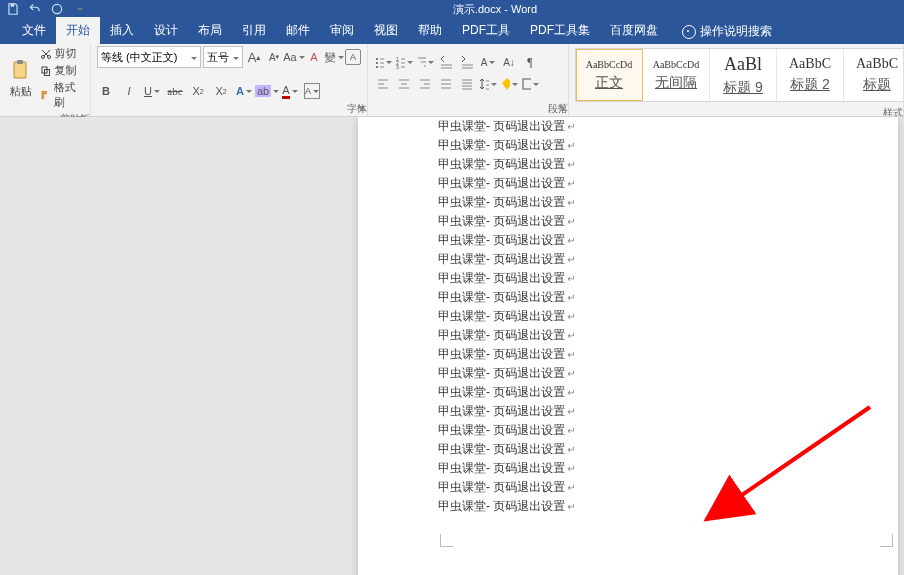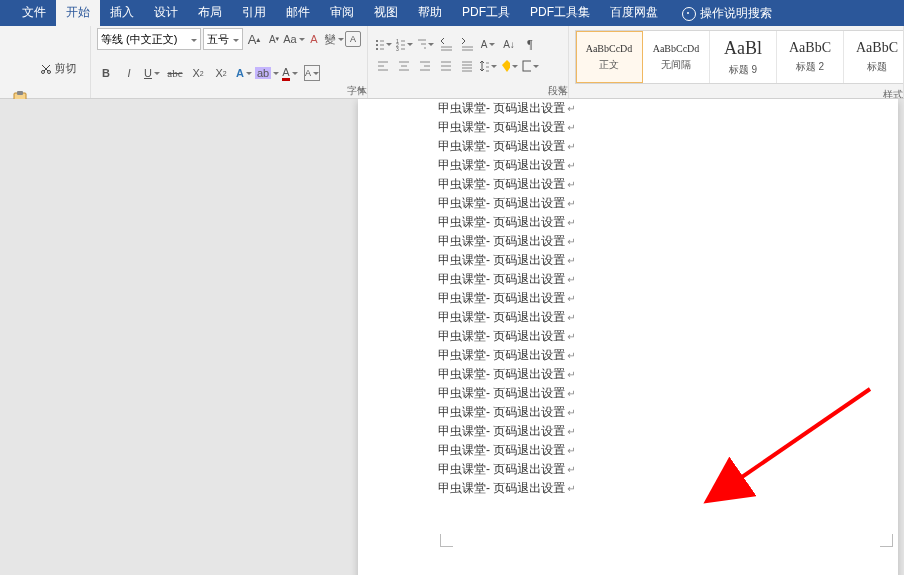--- a/index.html
+++ b/index.html
@@ -15,21 +15,21 @@
   .tell-me-icon { width:12px; height:12px; border:1px solid #fff; border-radius:50%; position:relative; }
   .tell-me-icon:after { content:""; position:absolute; left:4px; top:4px; width:2px; height:2px; background:#fff; border-radius:50%; }
   .ribbon { height: 72px; background: #f3f3f3; border-bottom: 1px solid #d0d0d0; display: flex; align-items: stretch; position: relative; }
   .group { border-right: 1px solid #e0e0e0; display: flex; flex-direction: column; }
   .group-body { flex: 1; display: flex; align-items: center; padding: 2px 6px; gap: 4px; }
   .group-label { height: 14px; font-size: 10px; color: #666; text-align: right; border-top: 0; position:relative;}
   .group-label .launcher { position:absolute; right:2px; top:0; width:10px;height:10px; color:#888;}
   .clipboard .big-btn { width: 32px; display:flex; flex-direction:column; align-items:center; justify-content:center; gap:2px; cursor:pointer; }
   .clipboard .big-btn svg { width:24px;height:24px; }
   .clip-side { display:flex; flex-direction:column; gap:2px; font-size:11px; color:#444; }
-  .clip-side div { display:flex; align-items:center; gap:3px; cursor:pointer;margin-top:33px;}
+  .clip-side div { display:flex; align-items:center; gap:3px; cursor:pointer;}
   .clip-side svg { width:12px;height:12px;}
   .font-group { min-width: 240px; }
   .font-row1 { display:flex; align-items:center; gap:2px; }
   .font-row2 { display:flex; align-items:center; gap:5px; margin-top:4px; color:#444; }
   .font-select { height:20px; border:1px solid #c0c0c0; background:#fff; font-size:11px; display:flex; align-items:center; padding:0 3px; cursor:pointer;}
   .font-name { width:96px; justify-content:space-between;}
   .font-size { width:32px; justify-content:space-between;}
   .small-btn { width:18px; height:18px; display:inline-flex; align-items:center; justify-content:center; color:#555; cursor:pointer; font-size:11px;}
   .dd:after { content:""; display:inline-block; margin-left:2px; border-top:3px solid #777; border-left:3px solid transparent; border-right:3px solid transparent; vertical-align:middle;}
   .bold { font-weight:bold;}
@@ -37,36 +37,59 @@
   .under { text-decoration:underline;}
   .strike { text-decoration:line-through; font-family:serif;}
   .para-group { min-width: 200px;}
   .para-row { display:flex; align-items:center; gap:3px;}
   .pbtn { width:18px;height:18px; display:inline-flex; align-items:center; justify-content:center; color:#555; cursor:pointer;}
   .styles-group { flex:1; overflow:hidden;}
   .styles-body { display:flex; align-items:stretch; gap:0; height:52px; border:1px solid #d6d6d6; background:#fff;}
   .style-item { width:62px; border-right:1px solid #e6e6e6; display:flex; flex-direction:column; align-items:center; justify-content:center; cursor:pointer; padding:2px 2px;}
   .style-item.selected { outline:1px solid #f0b860; outline-offset:-1px; background:#fff8ee;}
   .style-preview { font-family: "SimSun", serif; color:#333; }
-  .style-name { font-size:10px; color:#555; margin-top:4px;}
+  .style-name { font-size:14px; color:#555; margin-top:4px;text-decoration:underline;}
   .workarea { flex:1; background:#e6e6e6; overflow:hidden; position:relative;}
   .page { position:absolute; left:358px; top:0; width:540px; min-height:560px; background:#fff; box-shadow: 0 2px 8px rgba(0,0,0,.2); padding: 0 80px 40px 80px; box-sizing:border-box;}
   .doc-line { font-size:12px; color:#333; line-height:18px; white-space:nowrap;}
   .doc-line .ret { color:#888; font-size:10px; margin-left:2px;}
   .arrow { position:absolute; pointer-events:none; }
   .footer-corner { position:absolute; bottom:28px; width:12px; height:12px; }
   .footer-corner.left { left:440px; border-left:1px solid #bbb; border-bottom:1px solid #bbb;}
   .footer-corner.right { left:880px; border-right:1px solid #bbb; border-bottom:1px solid #bbb;}
   .hline { stroke:#888; stroke-width:1;}
 </style>
 </head>
 <body>
 
 <div class="window">
 
+  <div class="titlebar">
+    <div class="quickaccess">
+      <span class="qa-icon">
+        <svg viewBox="0 0 24 24" fill="currentColor">
+            <path d="M5 3h11l3 3v15H5z" fill="none" stroke="currentColor" stroke-width="2"></path>
+            <rect x="8" y="3" width="6" height="5" fill="currentColor"></rect>
+          </svg>
+      </span>
+      <span class="qa-icon">
+        <svg viewBox="0 0 24 24" fill="none" stroke="currentColor" stroke-width="2">
+            <path d="M9 14l-5-5 5-5"></path>
+            <path d="M4 9h9a6 6 0 016 6v1"></path>
+          </svg>
+      </span>
+      <span class="qa-icon">
+        <svg viewBox="0 0 24 24" fill="none" stroke="currentColor" stroke-width="2">
+            <circle cx="12" cy="12" r="8"></circle>
+          </svg>
+      </span>
+      <span class="qa-icon dd"></span>
+    </div>
+    <div class="title">演示.docx - Word</div>
+  </div>
 
   <div class="tabs">
     <div class="tab">文件</div>
     <div class="tab active">开始</div>
     <div class="tab">插入</div>
     <div class="tab">设计</div>
     <div class="tab">布局</div>
     <div class="tab">引用</div>
     <div class="tab">邮件</div>
     <div class="tab">审阅</div>

